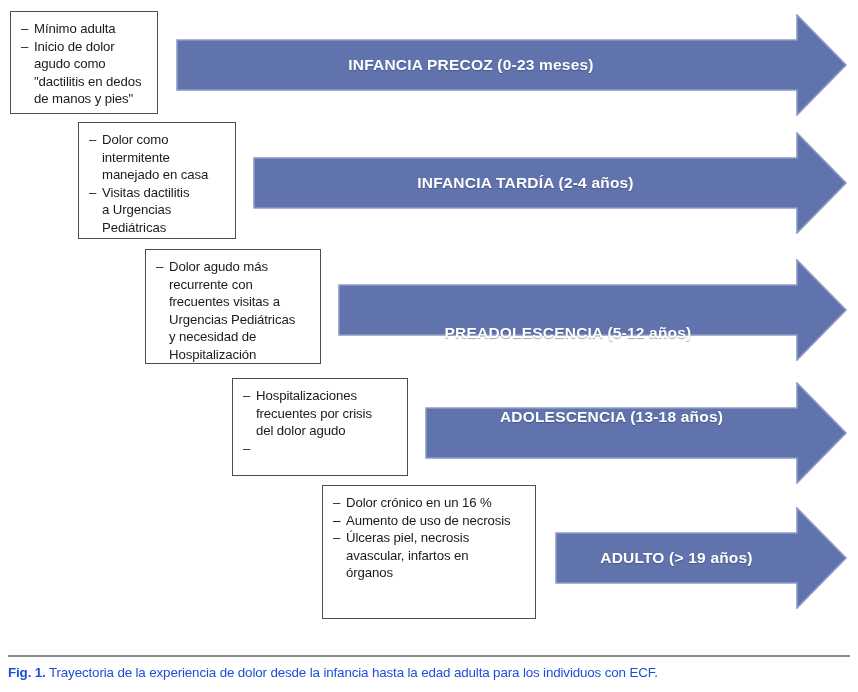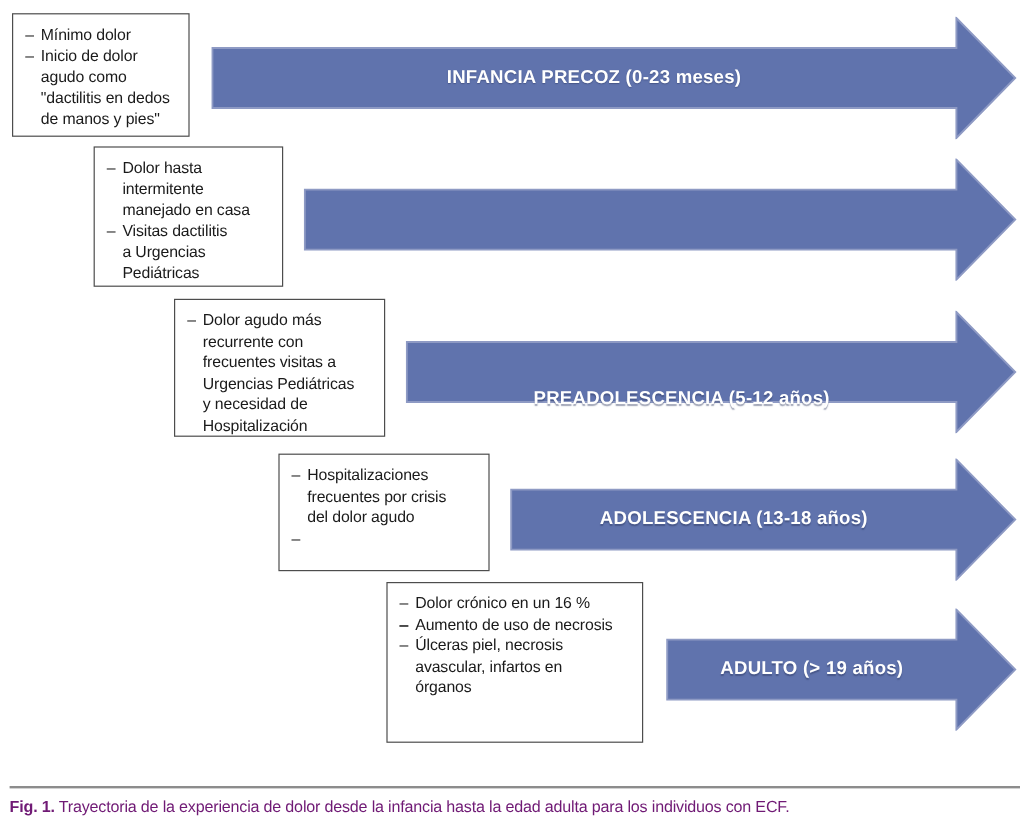--- a/index.html
+++ b/index.html
@@ -74,69 +74,70 @@
     height: 1.5px;
     background: #8c8c8c;
   }
   #caption {
     position: absolute;
     left: 8px;
     top: 664px;
     width: 842px;
     font-size: 13.4px;
     line-height: 18px;
-    color: #701a75;
+    color: #1d4ed8;
     letter-spacing: -0.15px;
   }
   #caption .figlabel {
     font-weight: bold;
   }
 </style>
 </head>
 <body>
 
 <div id="figure">
 
   <svg class="arrow" style="left:176px; top:14px; width:672px; height:102px;" viewBox="0 0 672 102" xmlns="http://www.w3.org/2000/svg">
     <polygon points="1,26 621,26 621,1 670,51 621,101 621,76 1,76" fill="#6073AD" stroke="#8E9AC4" stroke-width="1.6"></polygon>
   </svg>
-  <div class="arrow-label" style="left:184px; top:56px; width:622px;text-align:center;">INFANCIA PRECOZ (0-23 meses)</div>
+  <div class="arrow-label" style="left:160px; top:56px; width:622px;text-align:center;">INFANCIA PRECOZ (0-23 meses)</div>
 
   <svg class="arrow" style="left:253px; top:132px; width:595px; height:102px;" viewBox="0 0 595 102" xmlns="http://www.w3.org/2000/svg">
     <polygon points="1,26 544,26 544,1 593,51 544,101 544,76 1,76" fill="#6073AD" stroke="#8E9AC4" stroke-width="1.6"></polygon>
   </svg>
+  <div class="arrow-label" style="left:253px; top:174px; width:545px;">INFANCIA TARDÍA (2-4 años)</div>
 
   <svg class="arrow" style="left:338px; top:259px; width:510px; height:102px;" viewBox="0 0 510 102" xmlns="http://www.w3.org/2000/svg">
     <polygon points="1,26 459,26 459,1 508,51 459,101 459,76 1,76" fill="#6073AD" stroke="#8E9AC4" stroke-width="1.6"></polygon>
   </svg>
   <div class="arrow-label" style="left:338px; top:301px; width:460px;margin-top:23px;">PREADOLESCENCIA (5-12 años)</div>
 
   <svg class="arrow" style="left:425px; top:382px; width:423px; height:102px;" viewBox="0 0 423 102" xmlns="http://www.w3.org/2000/svg">
     <polygon points="1,26 372,26 372,1 421,51 372,101 372,76 1,76" fill="#6073AD" stroke="#8E9AC4" stroke-width="1.6"></polygon>
   </svg>
-  <div class="arrow-label" style="left:425px; top:424px; width:373px;">ADOLESCENCIA (13-18 años)</div>
+  <div class="arrow-label" style="left:425px; top:408px; width:373px;">ADOLESCENCIA (13-18 años)</div>
 
   <svg class="arrow" style="left:555px; top:507px; width:293px; height:102px;" viewBox="0 0 293 102" xmlns="http://www.w3.org/2000/svg">
     <polygon points="1,26 242,26 242,1 291,51 242,101 242,76 1,76" fill="#6073AD" stroke="#8E9AC4" stroke-width="1.6"></polygon>
   </svg>
   <div class="arrow-label" style="left:555px; top:549px; width:243px;">ADULTO (&gt; 19 años)</div>
 
   <div class="callout" style="left:10px; top:11px; width:148px; height:103px;">
     <ul>
-      <li><span class="dash">–</span><span>Mínimo dolor</span></li>
+      <li><span class="dash">–</span><span>Mínimo adulta</span></li>
       <li><span class="dash">–</span><span>Inicio de dolor
 agudo como
 "dactilitis en dedos
 de manos y pies"</span></li>
     </ul>
   </div>
 
   <div class="callout" style="left:78px; top:122px; width:158px; height:117px;">
     <ul>
-      <li><span class="dash">–</span><span>Dolor hasta
+      <li><span class="dash">–</span><span>Dolor como
 intermitente
 manejado en casa</span></li>
       <li><span class="dash">–</span><span>Visitas dactilitis
 a Urgencias
 Pediátricas</span></li>
     </ul>
   </div>
 
   <div class="callout" style="left:145px; top:249px; width:176px; height:115px;">
     <ul>

